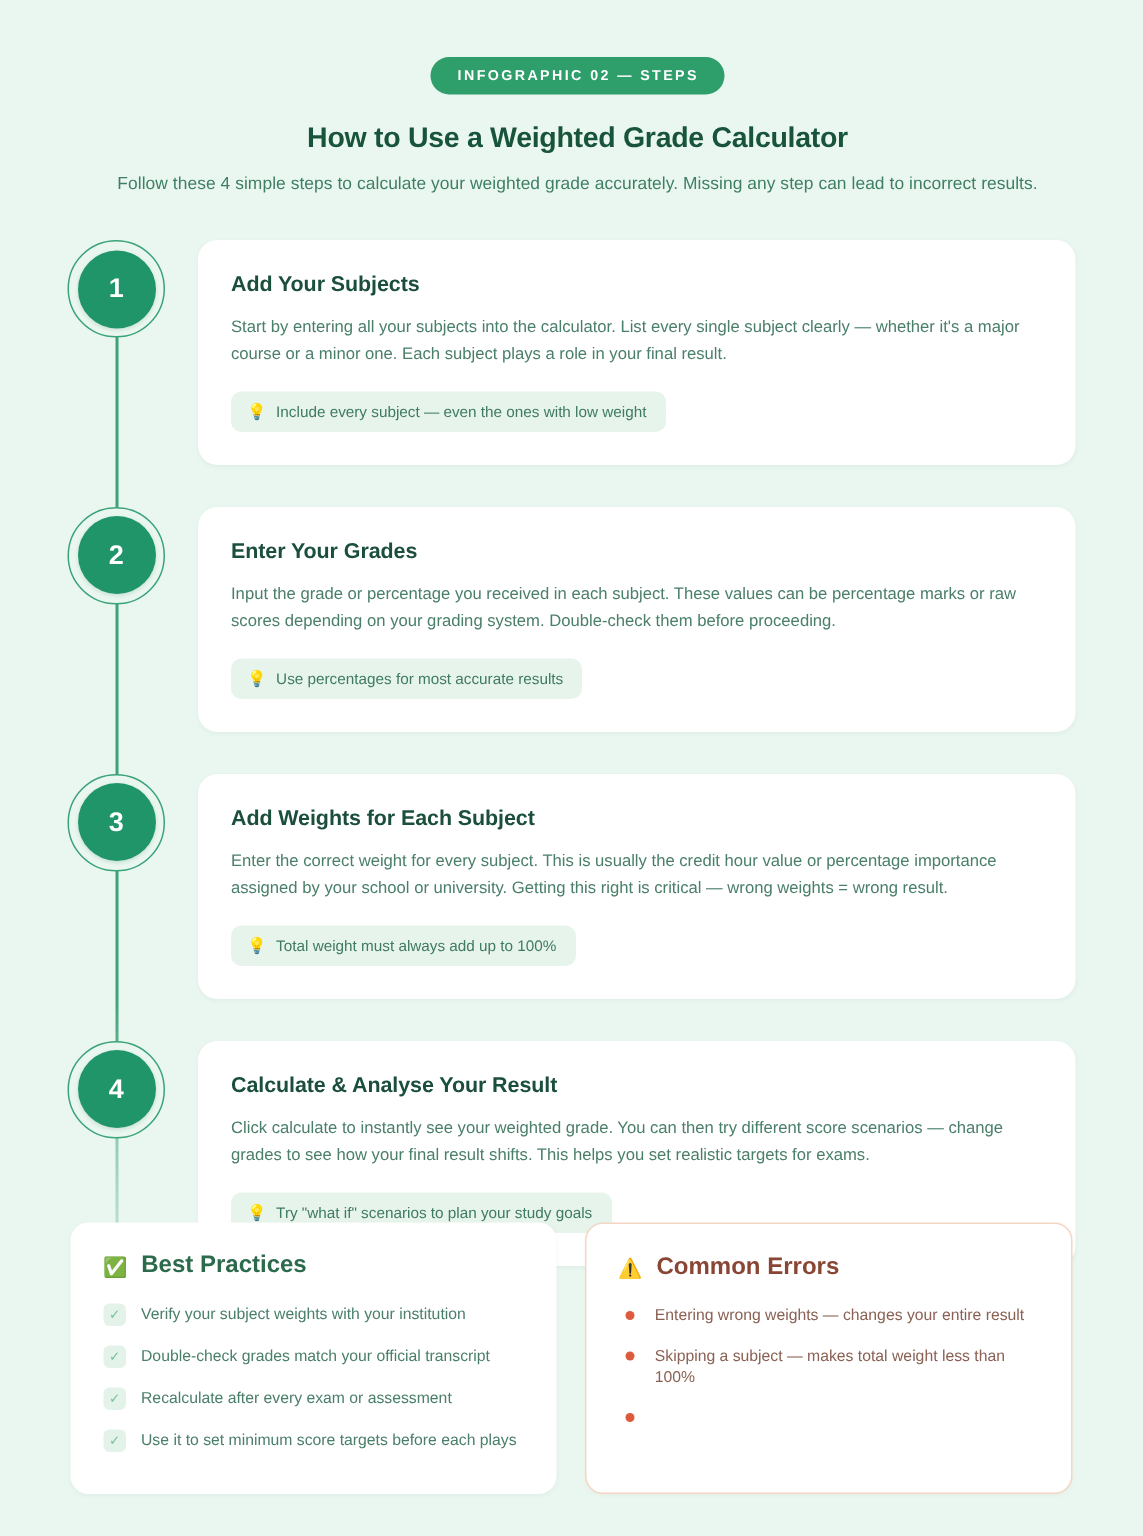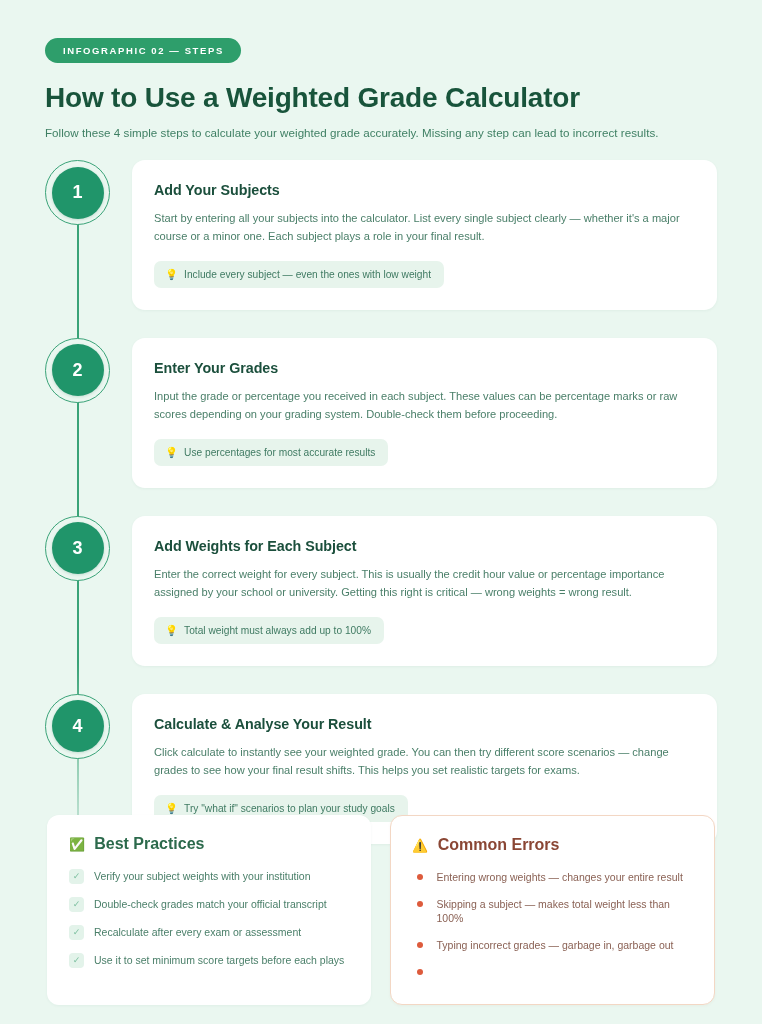--- a/index.html
+++ b/index.html
@@ -14,37 +14,37 @@
 
   .page {
     position: relative;
     width: 762px;
     height: 1024px;
     background: #eaf7f0;
     overflow: hidden;
   }
 
   
-  .header { position: absolute; left: 45px; top: 38px; width: 680px; }
+  .header { position: absolute; left: 45px; top: 38px; width: 680px; text-align: center; }
 
   .badge {
     display: inline-block;
     background: #2e9e6b;
     color: #ffffff;
     font-size: 9.5px;
     font-weight: bold;
     letter-spacing: 1.6px;
     padding: 7px 17px 7px 18px;
     border-radius: 14px;
     white-space: nowrap;
   }
 
   .title {
     margin-top: 19px;
-    font-size: 28px;
+    font-size: 19px;
     font-weight: bold;
     color: #18543b;
     letter-spacing: -0.2px;
   }
 
   .subtitle {
     margin-top: 12px;
     font-size: 11.6px;
     color: #3e7f63;
     letter-spacing: 0.04px;
@@ -309,22 +309,18 @@
         <li>
           <span class="dot"></span>
           <span>Entering wrong weights — changes your entire result</span>
         </li>
         <li>
           <span class="dot"></span>
           <span>Skipping a subject — makes total weight less than 100%</span>
         </li>
         <li>
           <span class="dot"></span>
-          <span>Typing incorrect grades — garbage in, garbage out</span>
-        </li>
-        <li>
-          <span class="dot"></span>
         </li>
       </ul>
     </div>
 
   </div>
 </div>
 
 </body></html>

